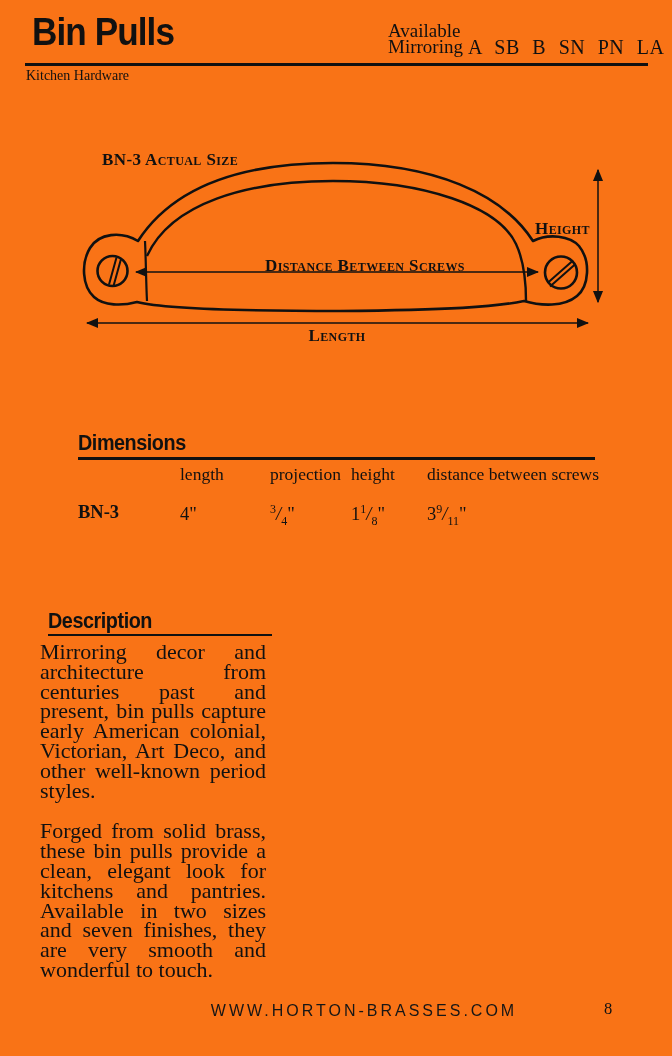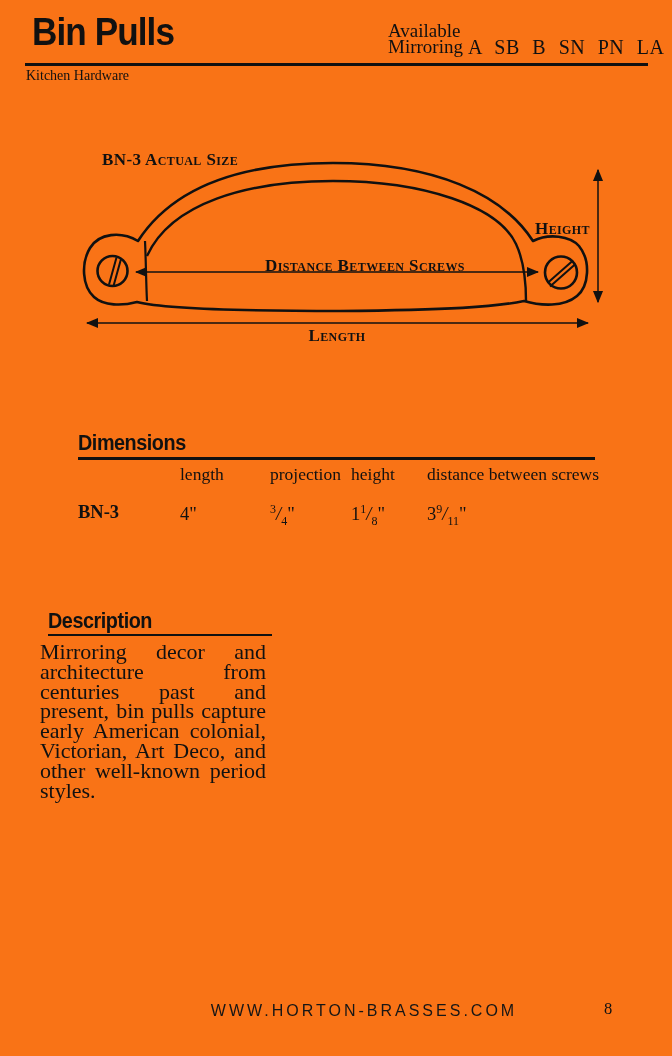--- a/index.html
+++ b/index.html
@@ -113,18 +113,19 @@
   <div class="abs rowline model">BN-3</div>
   <span class="abs rowline c0"><span>4</span><span class="sup"></span><span class="slash"></span><span class="sub"></span><span>"</span></span>
   <span class="abs rowline c1"><span></span><span class="sup">3</span><span class="slash">/</span><span class="sub">4</span><span>"</span></span>
   <span class="abs rowline c2"><span>1</span><span class="sup">1</span><span class="slash">/</span><span class="sub">8</span><span>"</span></span>
   <span class="abs rowline c3"><span>3</span><span class="sup">9</span><span class="slash">/</span><span class="sub">11</span><span>"</span></span>
 
   <div class="abs sec-head desc-head">Description</div>
   <div class="abs desc-rule"></div>
   <div class="abs desc-body">
     <p>Mirroring decor and architec­ture from centuries past and present, bin pulls capture early American colonial, Victorian, Art Deco, and other well-known period styles.</p>
+    <p>Forged from solid brass, these bin pulls provide a clean, elegant look for kitchens and pantries. Available in two sizes and seven finishes, they are very smooth and wonderful to touch.</p>
   </div>
 
   <div class="abs site">WWW.HORTON-BRASSES.COM</div>
   <div class="abs pageno">8</div>
 
 </div>
 
 </body></html>

